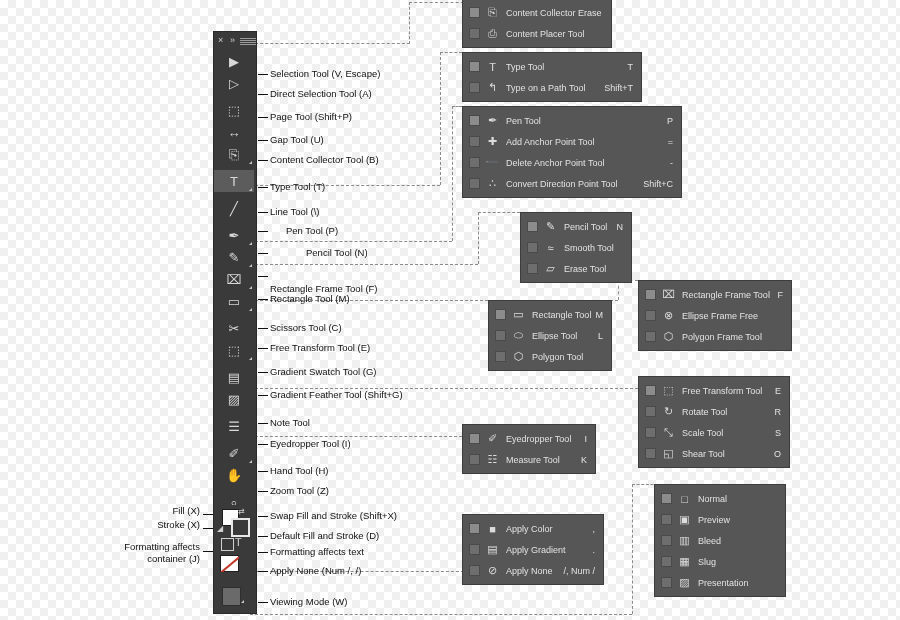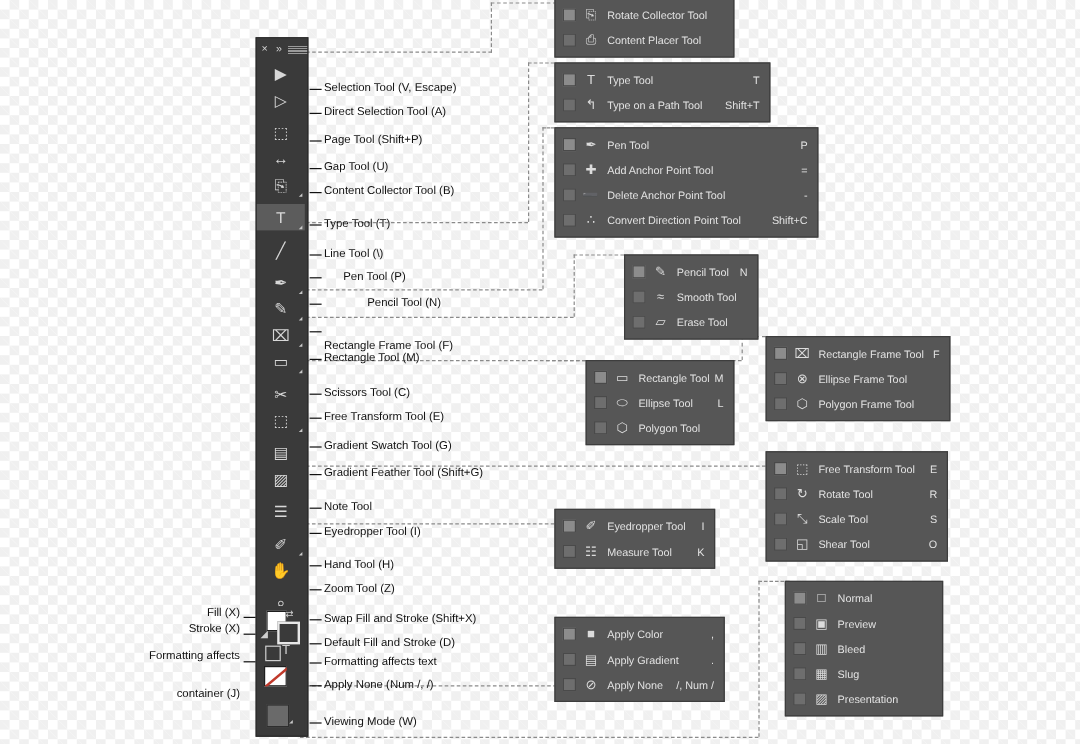--- a/index.html
+++ b/index.html
@@ -237,21 +237,21 @@
     </div>
 
     <div style="position:absolute;left:8px;top:82px;width:17px;height:17px;background:#6a6a6a;border:1px solid #2e2e2e;"></div>
     <div style="position:absolute;left:27px;top:95px;width:0;height:0;border-left:3px solid transparent;border-bottom:3px solid #c8c8c8;"></div>
   </div>
 
   <div class="flyout" style="left:462px;top:-2px;width:148px;">
       <div class="fl-row">
         <span class="fl-bullet on"></span>
         <span class="fl-ico">⎘</span>
-        <span class="fl-lbl">Rotate Collector Tool</span>
+        <span class="fl-lbl">Content Collector Erase</span>
       </div>
       <div class="fl-row">
         <span class="fl-bullet"></span>
         <span class="fl-ico">⎙</span>
         <span class="fl-lbl">Content Placer Tool</span>
       </div>
     </div>
   <div class="flyout" style="left:462px;top:52px;width:178px;">
       <div class="fl-row">
         <span class="fl-bullet on"></span>
@@ -332,21 +332,21 @@
   <div class="flyout" style="left:638px;top:280px;width:152px;">
       <div class="fl-row">
         <span class="fl-bullet on"></span>
         <span class="fl-ico">⌧</span>
         <span class="fl-lbl">Rectangle Frame Tool</span>
         <span class="fl-key">F</span>
       </div>
       <div class="fl-row">
         <span class="fl-bullet"></span>
         <span class="fl-ico">⊗</span>
-        <span class="fl-lbl">Ellipse Frame Tool</span>
+        <span class="fl-lbl">Ellipse Frame Free</span>
       </div>
       <div class="fl-row">
         <span class="fl-bullet"></span>
         <span class="fl-ico">⬡</span>
         <span class="fl-lbl">Polygon Frame Tool</span>
       </div>
     </div>
   <div class="flyout" style="left:638px;top:376px;width:150px;">
       <div class="fl-row">
         <span class="fl-bullet on"></span>
@@ -482,18 +482,18 @@
       <div class="callout right" style="left: 270px; top: 546px;">Formatting affects text</div>
       <div class="lead" style="left: 258px; top: 571px; width: 10px;"></div>
       <div class="callout right" style="left: 270px; top: 565px;">Apply None (Num /, /)</div>
       <div class="lead" style="left: 258px; top: 602px; width: 10px;"></div>
       <div class="callout right" style="left: 270px; top: 596px;">Viewing Mode (W)</div>
     </div>
 
   <div class="callout left" style="left:90px;top:505px;width:110px;">Fill (X)</div>
   <div class="callout left" style="left:90px;top:519px;width:110px;">Stroke (X)</div>
   <div class="callout left" style="left:60px;top:541px;width:140px;">Formatting affects</div>
-  <div class="callout left" style="left:60px;top:553px;width:140px;margin-top:20px;">container (J)</div>
+  <div class="callout left" style="left:60px;top:553px;width:140px;">container (J)</div>
   <div class="lead" style="left:203px;top:514px;width:10px;"></div>
   <div class="lead" style="left:203px;top:528px;width:10px;"></div>
   <div class="lead" style="left:203px;top:551px;width:10px;"></div>
 
 </div>
 
 </body></html>

